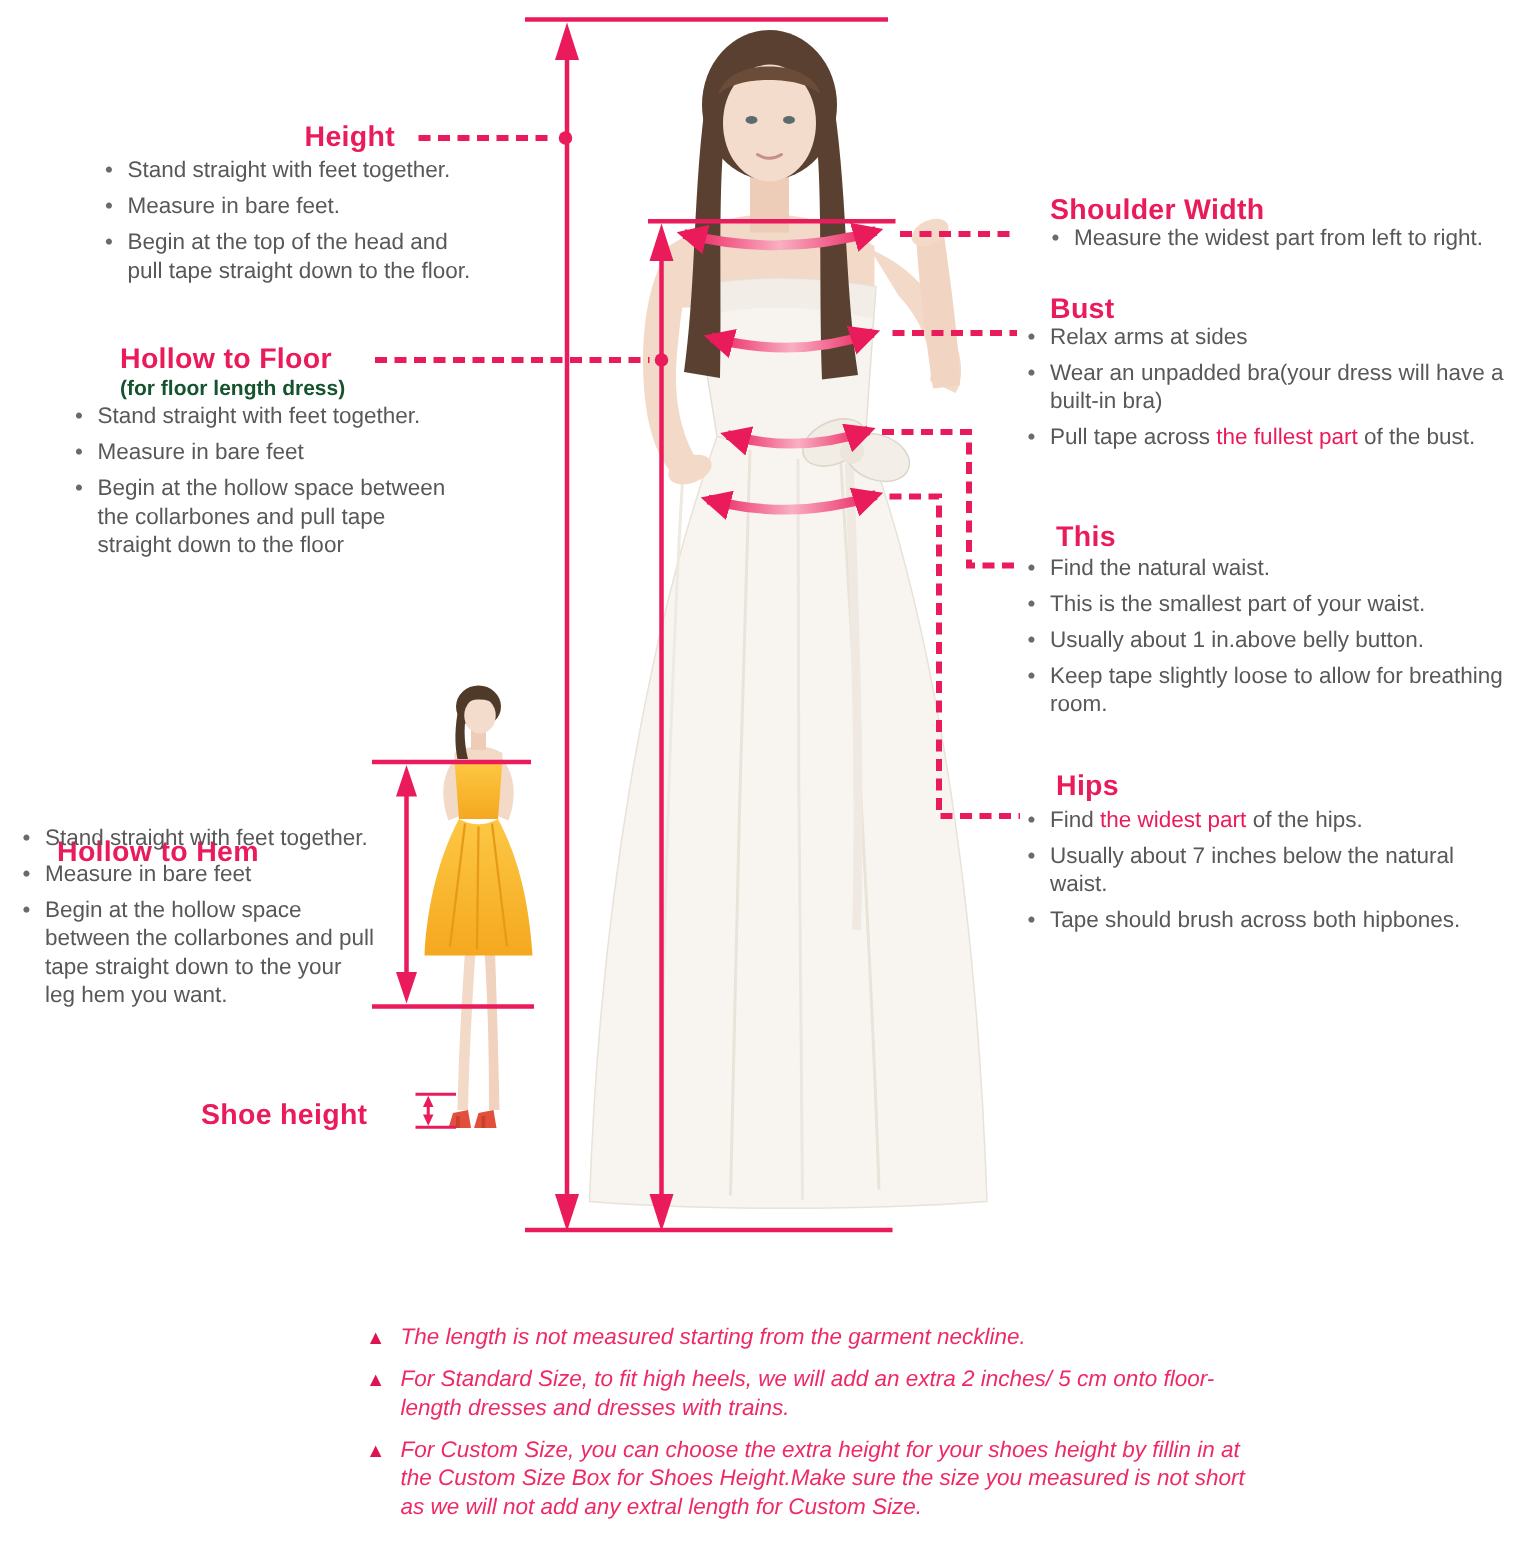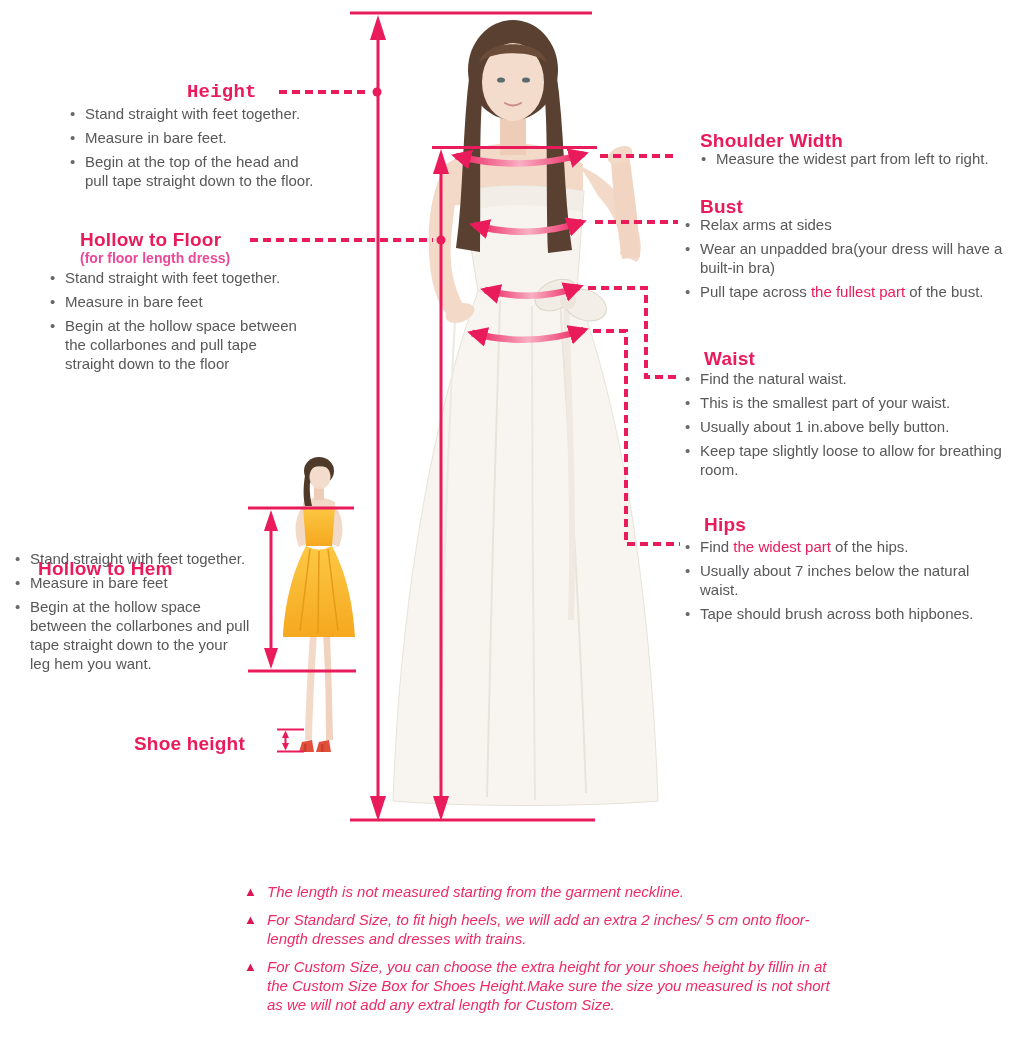--- a/index.html
+++ b/index.html
@@ -6,21 +6,21 @@
   .canvas{
     position:relative;width:1015px;height:1039px;background:#ffffff;overflow:hidden;
     font-family:"Liberation Sans","DejaVu Sans",sans-serif;color:#58585a;
   }
   svg.overlay{position:absolute;left:0;top:0;}
   .abs{position:absolute;}
   .sec-title{
     font-size:19px;font-weight:bold;color:#ea1b5b;letter-spacing:.2px;white-space:nowrap;
   }
   .sec-sub{
-    font-size:14px;font-weight:bold;color:#ec4899;white-space:nowrap;
+    font-size:14px;font-weight:bold;color:#14532d;white-space:nowrap;
   }
   ul.bullets{
     list-style:none;margin:0;padding:0;font-size:15px;line-height:19px;color:#58585a;
   }
   ul.bullets li{position:relative;padding-left:17px;margin-bottom:5px;}
   ul.bullets li::before{
     content:"\2022";position:absolute;left:2px;top:0;color:#6a6a6c;font-size:15px;
   }
   ul.bullets .hl{color:#ea1b5b;}
   ul.notes{
@@ -155,21 +155,21 @@
       <polygon points="271,669 264,648 278,648" fill="#ea1b5b" stroke="none"></polygon>
 
       <path d="M277,729.5 H304" stroke-width="2"></path>
       <path d="M277,751.5 H304" stroke-width="2"></path>
       <path d="M285.5,735 V746" stroke-width="2"></path>
       <polygon points="285.5,730.5 282,738 289,738" fill="#ea1b5b" stroke="none"></polygon>
       <polygon points="285.5,750.5 282,743 289,743" fill="#ea1b5b" stroke="none"></polygon>
     </g>
   </svg>
 
-  <div class="abs sec-title" style="left:187px;top:81px;font-family:Liberation Mono, monospace;">Height</div>
+  <div class="abs sec-title" style="left:203px;top:81px;">Height</div>
   <ul class="bullets abs" style="left:68px;top:104px;width:252px;">
       <li><span>Stand straight with feet together.</span></li>
       <li><span>Measure in bare feet.</span></li>
       <li><span>Begin at the top of the head and pull tape straight down to the floor.</span></li>
     </ul>
 
   <div class="abs sec-title" style="left:80px;top:229px;">Hollow to Floor</div>
   <div class="abs sec-sub" style="left:80px;top:250px;">(for floor length dress)</div>
   <ul class="bullets abs" style="left:48px;top:268px;width:262px;">
       <li><span>Stand straight with feet together.</span></li>
@@ -191,21 +191,21 @@
       <li><span>Measure the widest part from left to right.</span></li>
     </ul>
 
   <div class="abs sec-title" style="left:700px;top:196px;">Bust</div>
   <ul class="bullets abs" style="left:683px;top:215px;width:325px;">
       <li><span>Relax arms at sides</span></li>
       <li><span>Wear an unpadded bra(your dress will have a built-in bra)</span></li>
       <li><span>Pull tape across </span><span class="hl">the fullest part</span><span> of the bust.</span></li>
     </ul>
 
-  <div class="abs sec-title" style="left:704px;top:348px;">Waist</div>
+  <div class="abs sec-title" style="left:704px;top:348px;">This</div>
   <ul class="bullets abs" style="left:683px;top:369px;width:322px;">
       <li><span>Find the natural waist.</span></li>
       <li><span>This is the smallest part of your waist.</span></li>
       <li><span>Usually about 1 in.above belly button.</span></li>
       <li><span>Keep tape slightly loose to allow for breathing room.</span></li>
     </ul>
 
   <div class="abs sec-title" style="left:704px;top:514px;">Hips</div>
   <ul class="bullets abs" style="left:683px;top:537px;width:322px;">
       <li><span>Find </span><span class="hl">the widest part</span><span> of the hips.</span></li>

